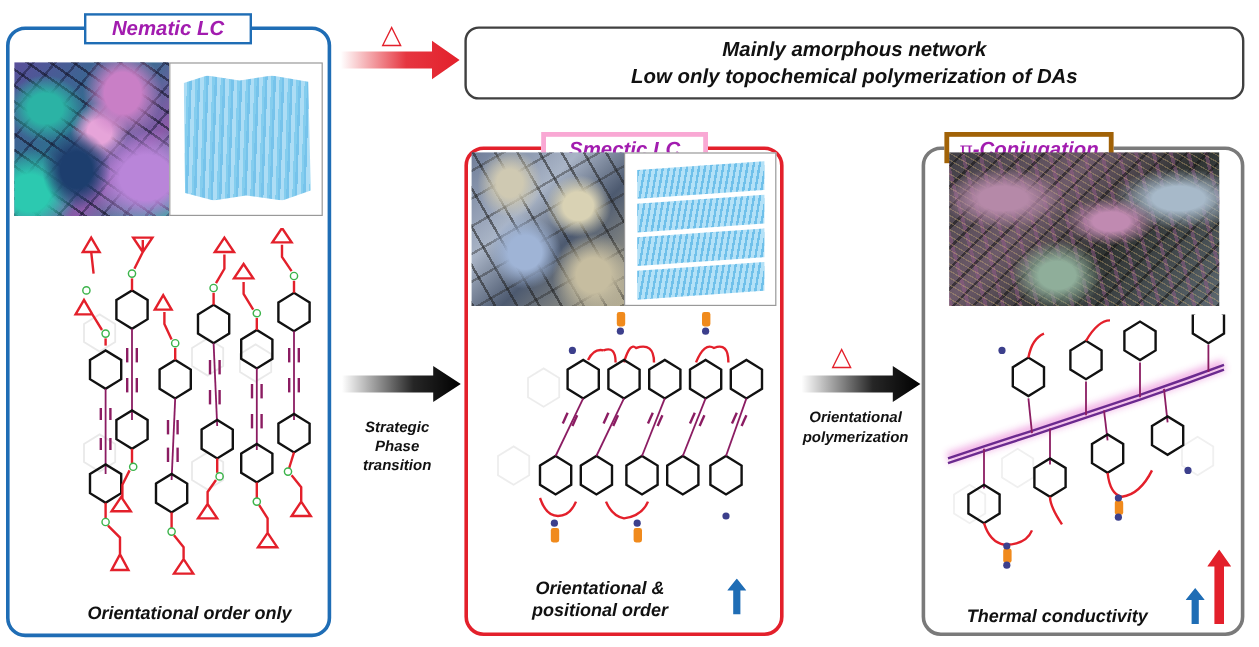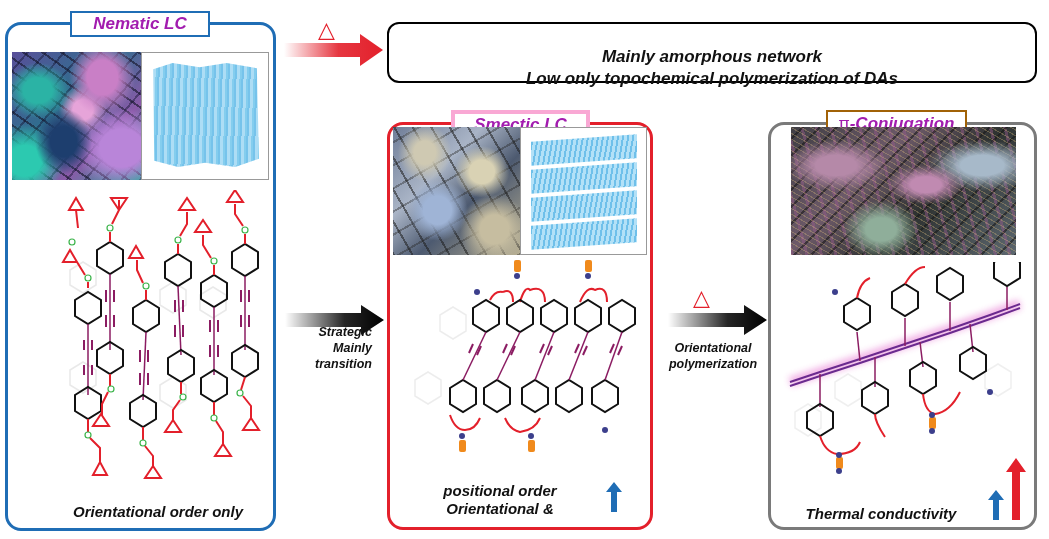--- a/index.html
+++ b/index.html
@@ -7,25 +7,25 @@
          font-family:"Liberation Sans", sans-serif; }
   .abs { position:absolute; }
   .panel { position:absolute; border-radius:16px; box-sizing:border-box; background:#fff; }
   .panel-left { left:5px; top:22px; width:271px; height:509px; border:3px solid #1f6db5; }
   .panel-mid { left:387px; top:122px; width:266px; height:408px; border:3px solid #e3202b; }
   .panel-right { left:768px; top:122px; width:269px; height:408px; border:3px solid #7a7a7a; }
   .tag { position:absolute; background:#fff; box-sizing:border-box; text-align:center;
          font-weight:bold; font-style:italic; font-size:17px; line-height:22px; color:#a21caf; }
   .tag-left { left:70px; top:11px; width:140px; height:26px; border:2px solid #1f6db5; }
   .tag-mid { left:451px; top:110px; width:139px; height:26px; border:4px solid #f9a8d4; }
-  .tag-right { left:826px; top:110px; width:141px; height:26px; border:2px solid #a16207; }
+  .tag-right { left:787px; top:110px; width:141px; height:26px; border:4px solid #a16207; }
   .tag .pi { font-family:"DejaVu Serif", serif; font-style:normal; font-weight:normal; }
   .topbox { position:absolute; left:387px; top:22px; width:650px; height:61px; box-sizing:border-box;
-            border:2px solid #000000; border-radius:12px; text-align:center;
-            font-weight:bold; font-style:italic; font-size:17px; line-height:22px; color:#111; padding-top:22px; }
+            border:2px solid #404040; border-radius:12px; text-align:center;
+            font-weight:bold; font-style:italic; font-size:17px; line-height:22px; color:#111; padding-top:7px; }
   .caption { position:absolute; font-weight:bold; font-style:italic; color:#111; text-align:center; }
   .arrow-label { position:absolute; font-weight:bold; font-style:italic; font-size:12.5px; line-height:16px; color:#111; text-align:center; }
   .img { position:absolute; overflow:hidden; }
 </style>
 </head>
 <body>
 
 <svg class="abs" style="left:284px;top:22px;" width="102" height="46" viewBox="0 0 102 46">
   <defs>
     <linearGradient id="gRed" x1="0" x2="1" y1="0" y2="0">
@@ -174,23 +174,23 @@
 <svg class="abs" style="left:285px;top:305px;" width="100" height="30" viewBox="0 0 100 30">
   <defs>
     <linearGradient id="gBlk" x1="0" x2="1" y1="0" y2="0">
       <stop offset="0" stop-color="#000" stop-opacity="0"></stop>
       <stop offset="0.6" stop-color="#000" stop-opacity="0.85"></stop>
       <stop offset="1" stop-color="#000"></stop>
     </linearGradient>
   </defs>
   <polygon points="0,8 76,8 76,0 99,15 76,30 76,22 0,22" fill="url(#gBlk)"></polygon>
 </svg>
-<div class="arrow-label" style="left:290px;top:324px;width:82px;text-align:right;">
+<div class="arrow-label" style="left:290px;top:348px;width:82px;">
   <div>Strategic</div>
-  <div>Mainly</div>
+  <div>Phase</div>
   <div>transition</div>
 </div>
 
 <div class="panel panel-mid"></div>
 <div class="tag tag-mid">Smectic LC</div>
 
 <div class="img" style="left:393px;top:127px;width:127px;height:128px;
   background:
     radial-gradient(ellipse at 25% 20%, #cfc9b2 0 8%, transparent 20%),
     radial-gradient(ellipse at 70% 35%, #d9d2b4 0 10%, transparent 22%),
@@ -257,22 +257,22 @@
     <rect x="64" y="180" width="7" height="12" rx="2" fill="#f08a1c"></rect>
     <circle cx="67" cy="176" r="3" fill="#3c3f8c"></circle>
     <rect x="133" y="180" width="7" height="12" rx="2" fill="#f08a1c"></rect>
     <circle cx="136" cy="176" r="3" fill="#3c3f8c"></circle>
     <circle cx="82" cy="32" r="3" fill="#3c3f8c"></circle>
     <circle cx="210" cy="170" r="3" fill="#3c3f8c"></circle>
   </g>
 </svg>
 
 <div class="caption" style="left:420px;top:482px;width:160px;font-size:15px;line-height:18px;">
+  <div>Orientational &amp;</div>
   <div>positional order</div>
-  <div>Orientational &amp;</div>
 </div>
 <svg class="abs" style="left:606px;top:482px;" width="16" height="30" viewBox="0 0 16 30">
   <polygon points="8,0 16,10 11,10 11,30 5,30 5,10 0,10" fill="#1f6db5"></polygon>
 </svg>
 
 <div class="abs" style="left:693px;top:287px;font-size:22px;line-height:22px;color:#e3202b;font-family:'DejaVu Sans',sans-serif;">△</div>
 <svg class="abs" style="left:668px;top:305px;" width="100" height="30" viewBox="0 0 100 30">
   <defs>
     <linearGradient id="gBlk2" x1="0" x2="1" y1="0" y2="0">
       <stop offset="0" stop-color="#000" stop-opacity="0"></stop>

